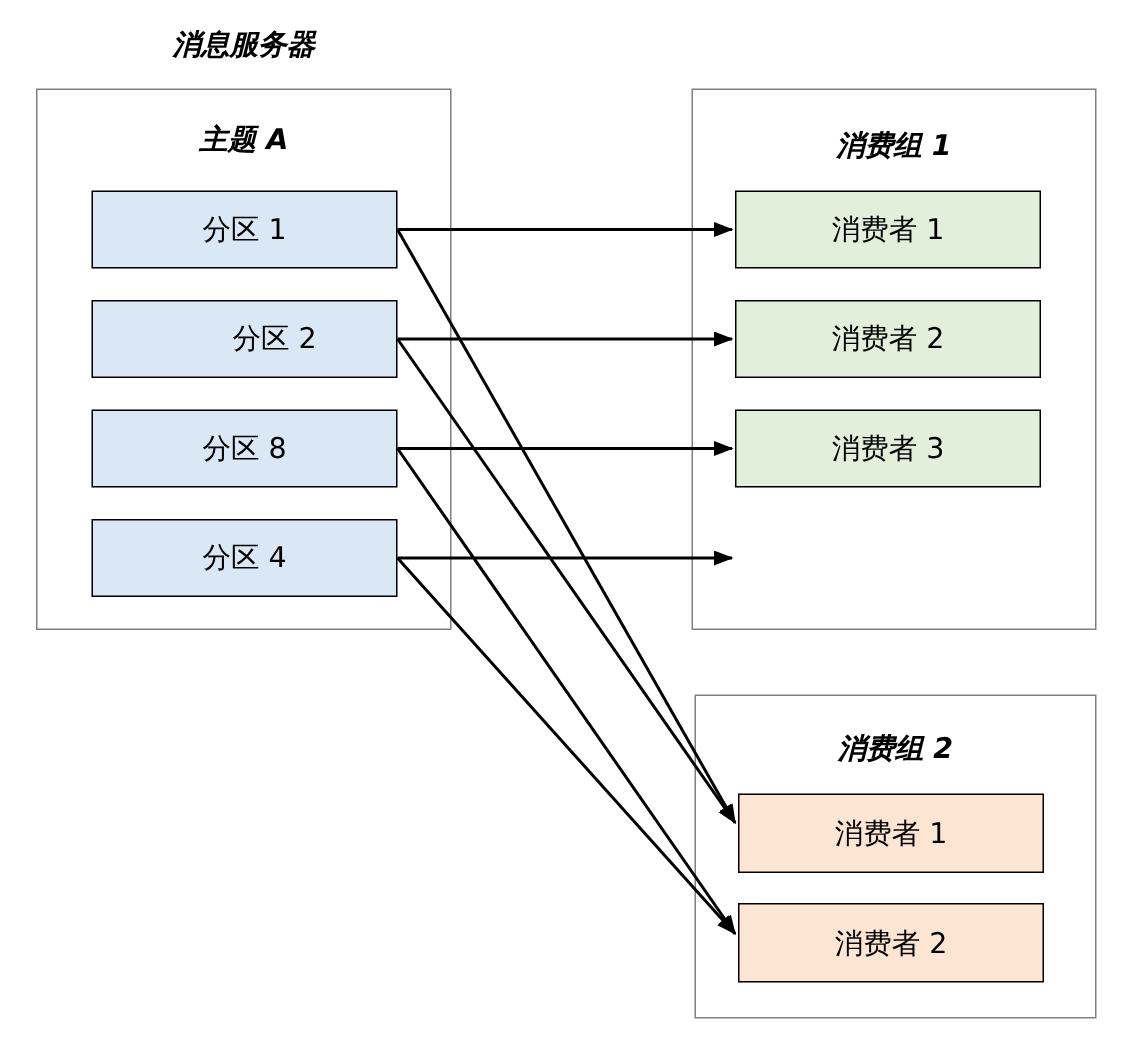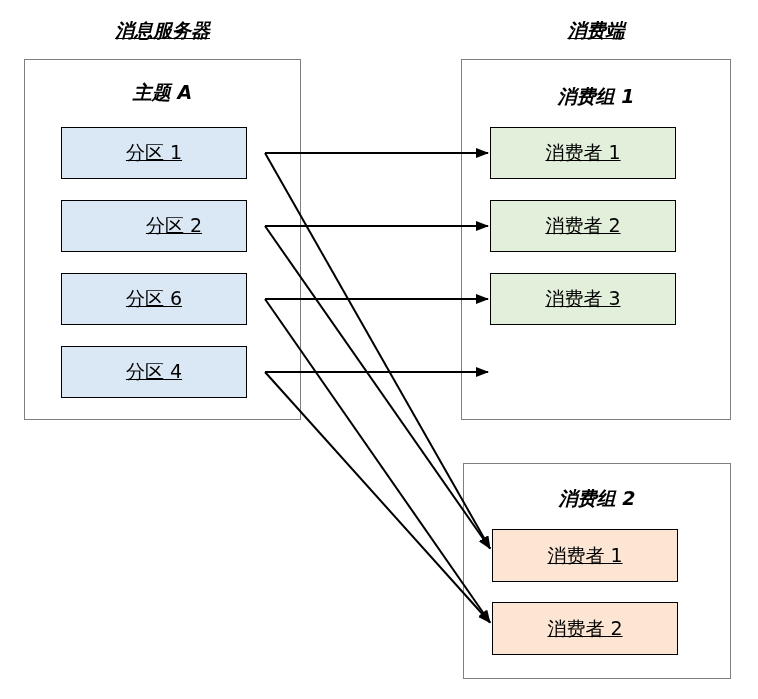--- a/index.html
+++ b/index.html
@@ -18,21 +18,20 @@
   .section-title {
     position: absolute;
     top: 17px;
     height: 26px;
     line-height: 26px;
     text-align: center;
     font-size: 19px;
     font-weight: bold;
     font-style: italic;
     color: #000000;
-    text-decoration: underline;
   }
   .container {
     position: absolute;
     border: 1px solid #7f7f7f;
     background: #ffffff;
     box-sizing: border-box;
   }
   .container-heading {
     position: absolute;
     left: 0;
@@ -45,52 +44,50 @@
   }
   .node-box {
     position: absolute;
     box-sizing: border-box;
     border: 1.5px solid #000000;
     display: flex;
     align-items: center;
     justify-content: center;
     font-size: 19px;
     color: #000000;
-    width: 186px;
+    width: 204px;
     height: 52px;
-    text-decoration: underline;
   }
   .partition { left: 61px; background: #dae7f5; }
   .g1-consumer { left: 490px; background: #e2efda; }
   .g2-consumer { left: 492px; background: #fce5d3; height: 53px; }
   #edge-layer {
     position: absolute;
     left: 0;
     top: 0;
     width: 758px;
     height: 699px;
     pointer-events: none;
     z-index: 10;
   }
 </style>
 </head>
 <body>
 
 <div id="stage">
 
   <div class="section-title" style="left:24px; width:277px;">消息服务器</div>
-  <div class="section-title" style="left:461px; width:270px;">消费端</div>
 
   <div class="container" style="left:24px; top:59px; width:277px; height:361px;">
     <div class="container-heading" style="top:20px;">主题 A</div>
   </div>
 
   <div class="node-box partition" style="top:127px;">分区 1</div>
   <div class="node-box partition" style="top:200px;padding-left:40px;">分区 2</div>
-  <div class="node-box partition" style="top:273px;">分区 6</div>
+  <div class="node-box partition" style="top:273px;">分区 8</div>
   <div class="node-box partition" style="top:346px;">分区 4</div>
 
   <div class="container" style="left:461px; top:59px; width:270px; height:361px;">
     <div class="container-heading" style="top:24px;">消费组 1</div>
   </div>
 
   <div class="node-box g1-consumer" style="top:127px;">消费者 1</div>
   <div class="node-box g1-consumer" style="top:200px;">消费者 2</div>
   <div class="node-box g1-consumer" style="top:273px;">消费者 3</div>
 

